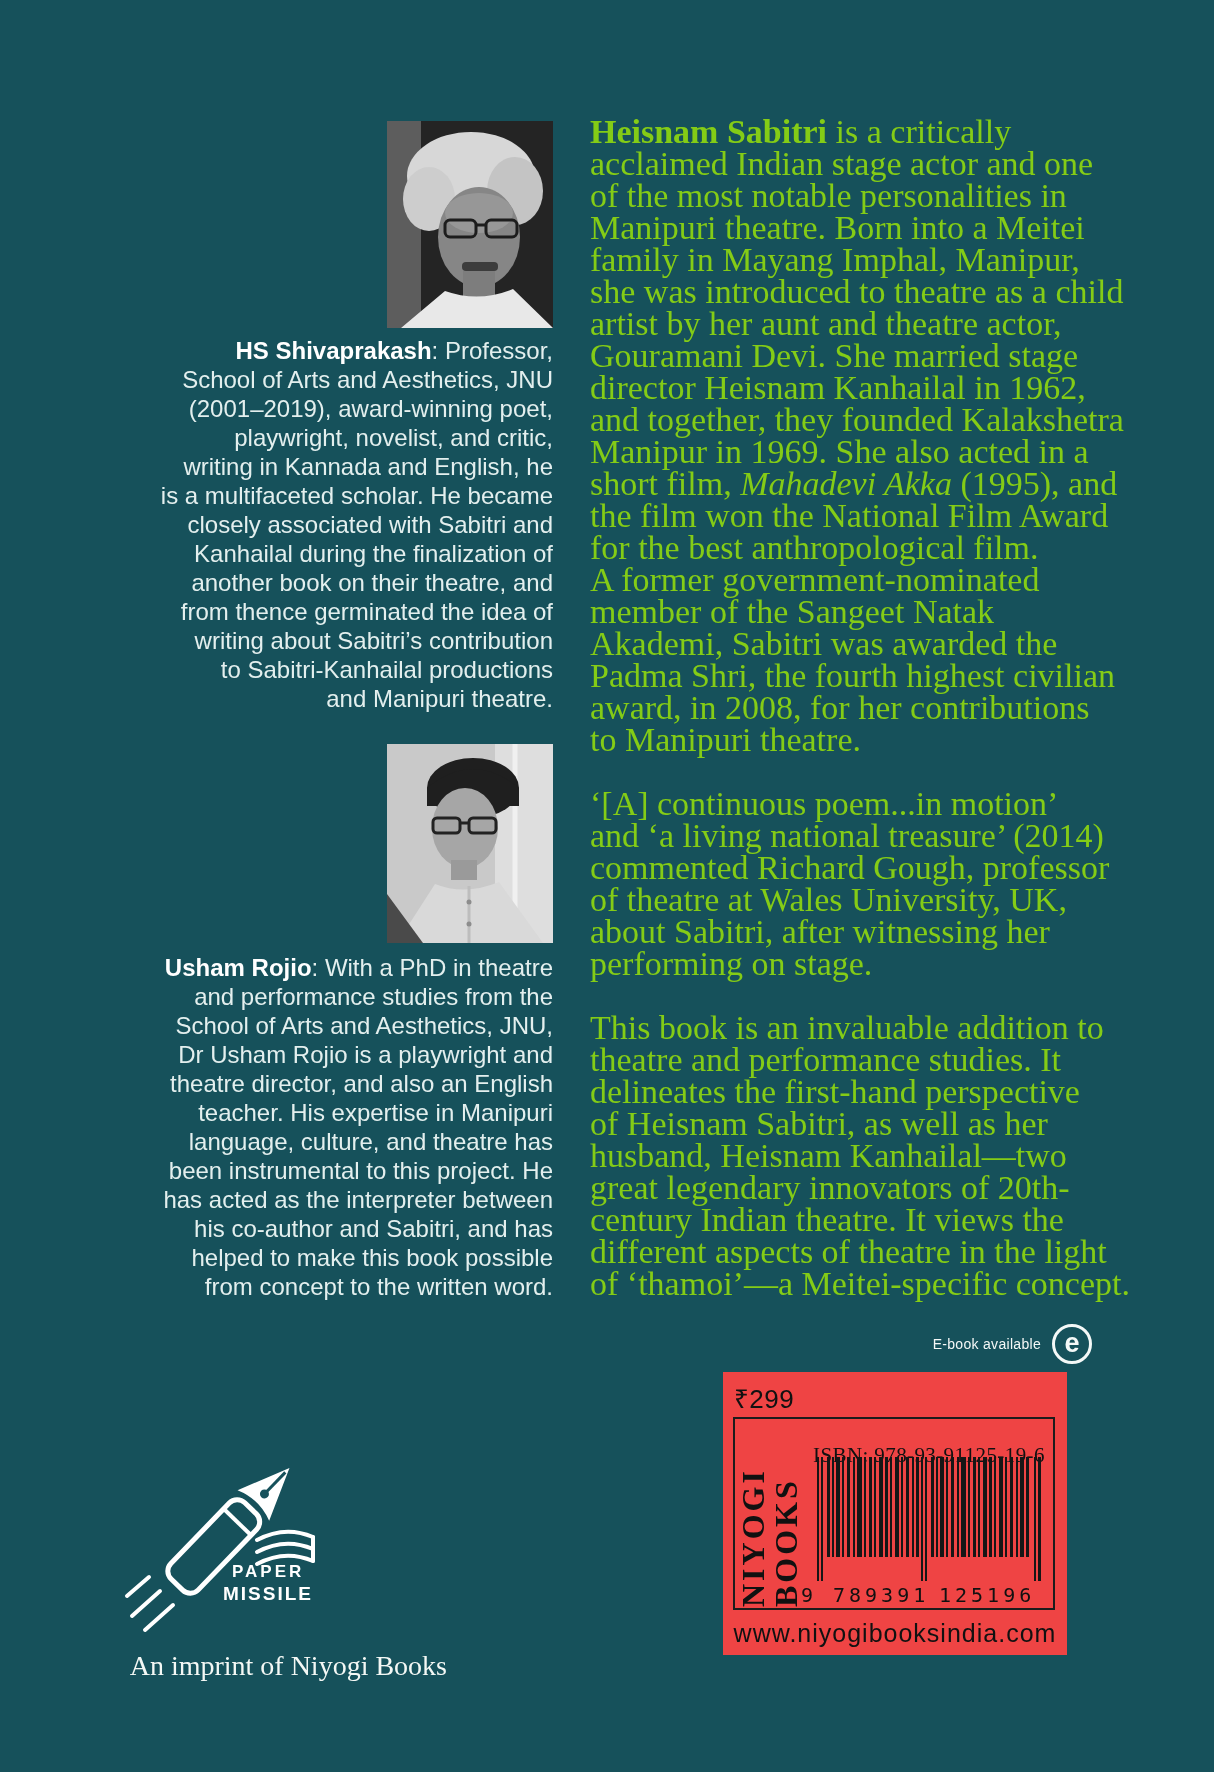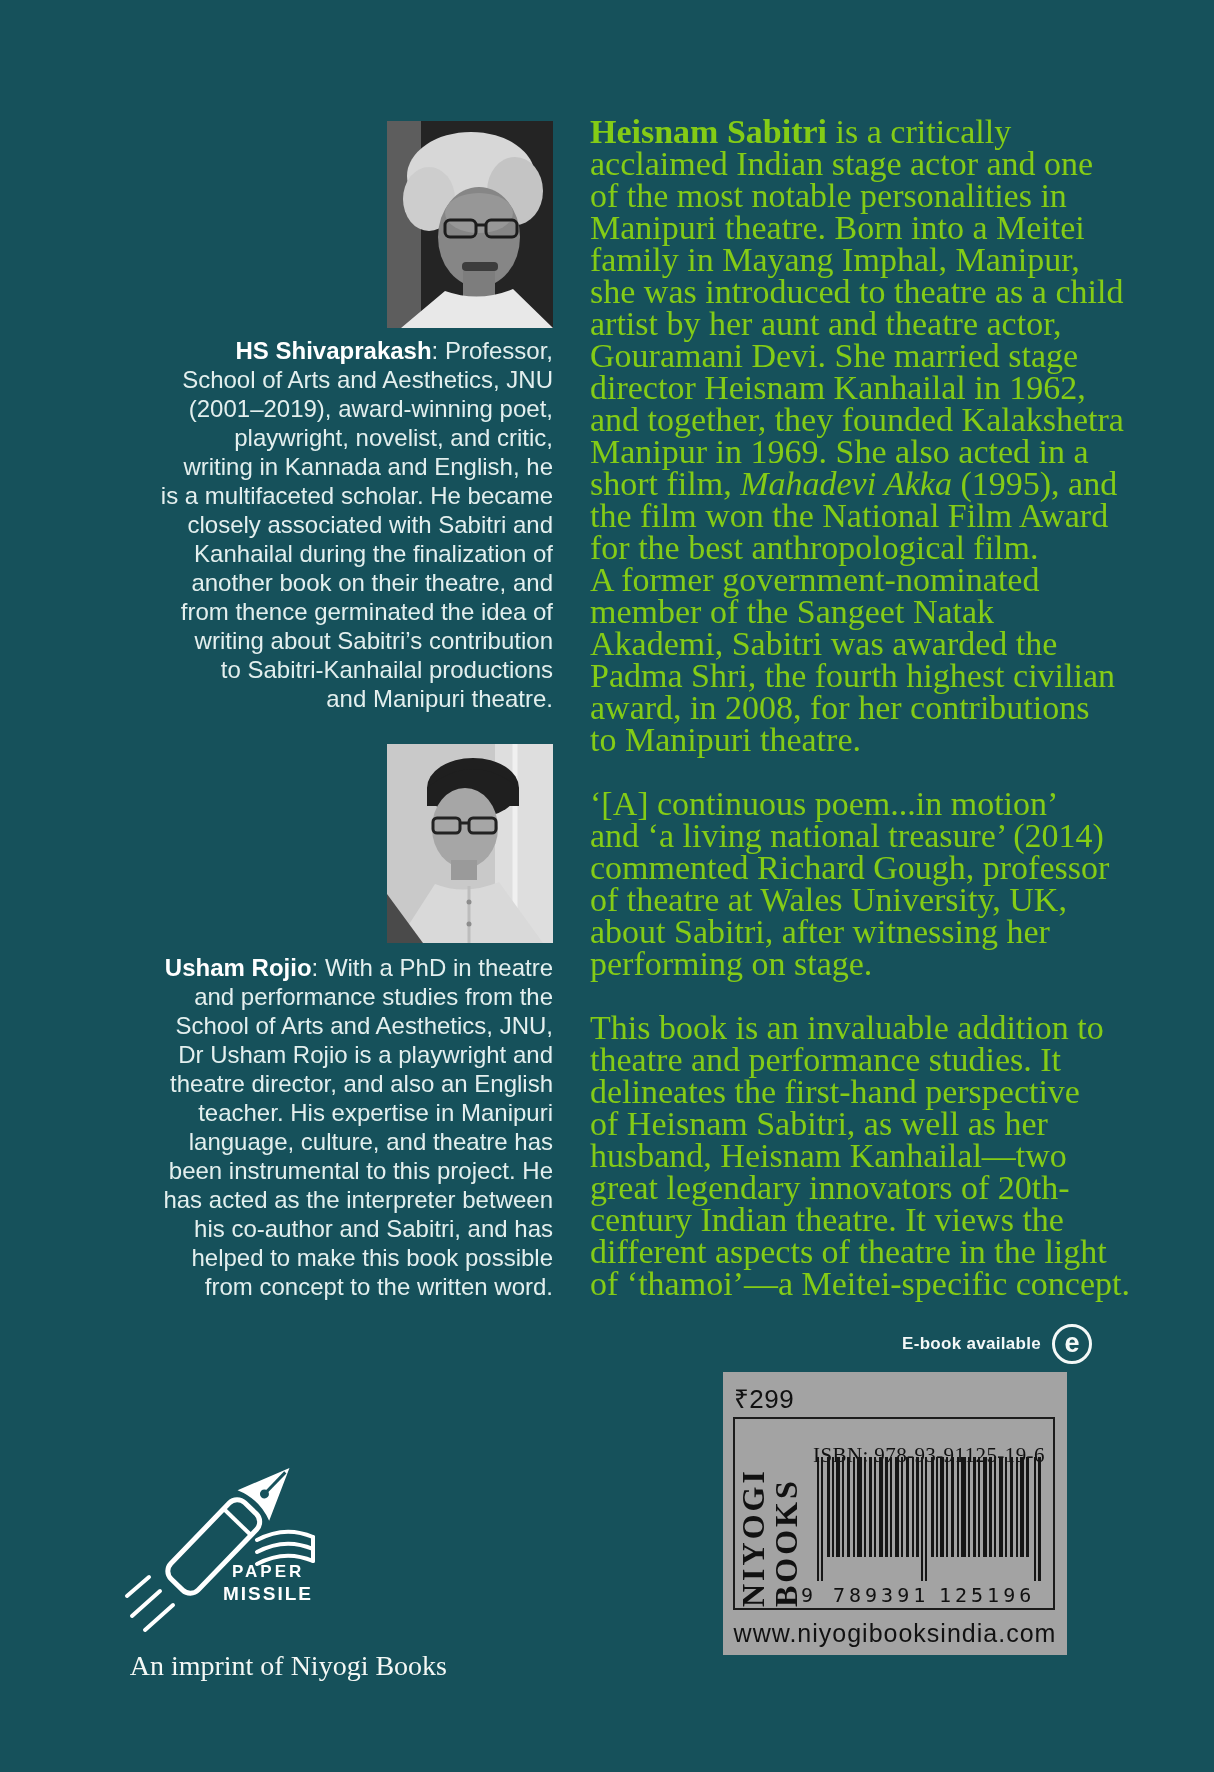--- a/index.html
+++ b/index.html
@@ -29,31 +29,31 @@
     font-size:34px;line-height:32px;color:#84cc16;
   }
   .rightcol p{margin:0 0 32px 0;white-space:pre-line;}
   .rightcol b{font-weight:700;}
   .rightcol i{font-style:italic;}
   
   .ebook-row{
     position:absolute;left:840px;top:1320px;width:252px;height:48px;
     display:flex;align-items:center;justify-content:flex-end;gap:11px;
   }
-  .ebook-label{font-size:17px;font-weight:700;color:#f4f8f7;letter-spacing:.3px;}
+  .ebook-label{font-size:14px;font-weight:400;color:#f4f8f7;letter-spacing:.3px;}
   .ebook-circle{
     width:40px;height:40px;border:3px solid #f4f8f7;border-radius:50%;
     display:flex;align-items:center;justify-content:center;
     color:#f4f8f7;font-size:27px;font-weight:700;line-height:1;
     font-family:"Liberation Sans", sans-serif;padding-bottom:2px;box-sizing:border-box;
   }
   
   .whitebox{
     position:absolute;left:723px;top:1372px;width:344px;height:283px;
-    background:#a3a3a3;color:#1a1a1a;
+    background:#ef4444;color:#1a1a1a;
   }
   .price{
     position:absolute;left:11px;top:8px;
     font-size:26px;letter-spacing:.5px;color:#111;
     font-family:"Liberation Sans", sans-serif;
   }
   .innerbox{
     position:absolute;left:10px;top:45px;width:322px;height:193px;
     border:2px solid #1c1c1c;box-sizing:border-box;
   }

